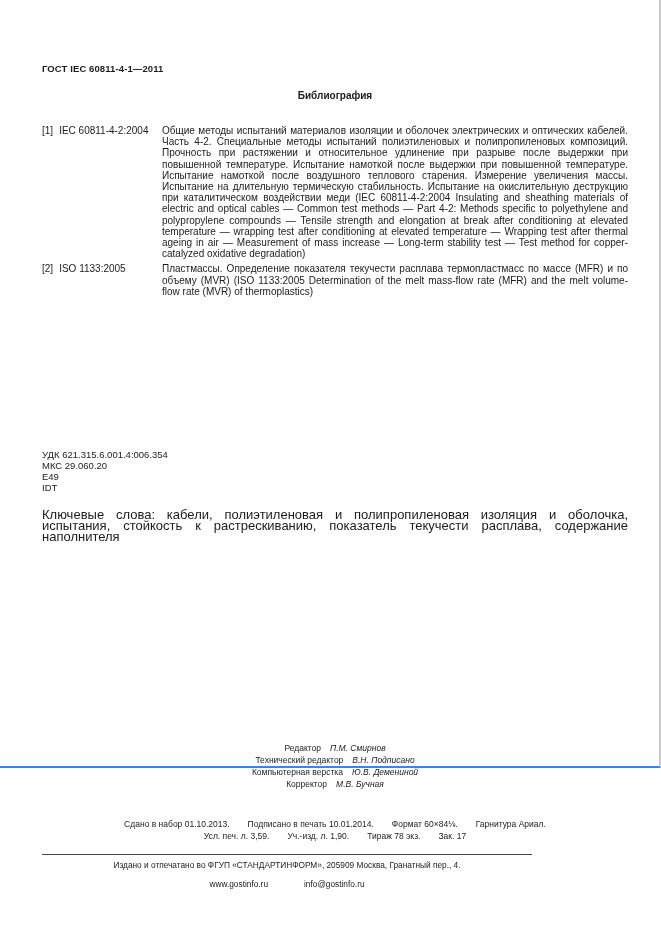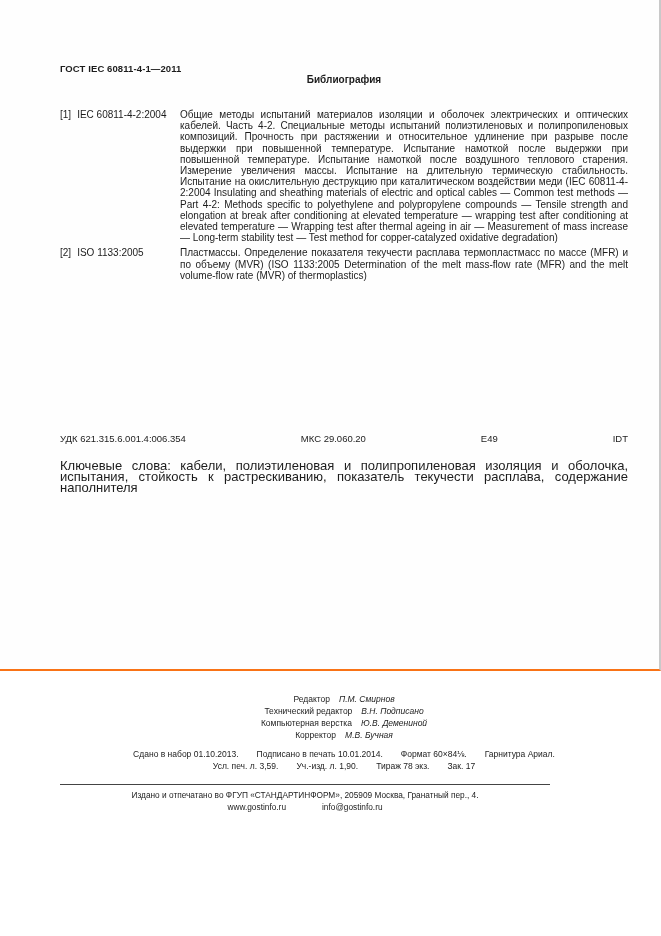--- a/index.html
+++ b/index.html
@@ -4,80 +4,81 @@
 <style>
   * { margin:0; padding:0; box-sizing:border-box; }
   html,body { width:661px; height:936px; background:#ffffff; }
   body {
     font-family:"Liberation Sans","DejaVu Sans",sans-serif;
     color:#1c1c1c;
     -webkit-font-smoothing:antialiased;
   }
   .page {
     position:relative;
-    width:661px; height:671px;
+    width:661px; height:768px;
     background:#fefefe;
-    padding:63px 31px 0 60px;
+    padding:63px 31px 0 42px;
     border-right:2px solid #c9c9c9;
-    border-bottom:2px solid #f97316;
+    border-bottom:2px solid #3b82f6;
   }
   .doc-header {
     font-size:9.5px; font-weight:bold; letter-spacing:.1px;
   }
   .doc-title {
-    margin-top:0;
+    margin-top:16px;
     text-align:center;
     font-size:10px; font-weight:bold;
   }
   .bib { margin-top:24px; }
   .bib-entry {
     display:flex;
     font-size:10px; line-height:11.2px;
     margin-bottom:4px;
   }
   .bib-ref { width:120px; flex-shrink:0; white-space:nowrap; }
   .bib-ref .code { margin-left:6px; }
   .bib-text { flex:1; text-align:justify; }
   .class-row {
     margin-top:152px;
     display:flex; justify-content:space-between; align-items:baseline;
     font-size:9.5px;
+    flex-direction:column;
   }
   .keywords {
     margin-top:16px;
     font-size:13px; line-height:11px;
     text-align:justify;
   }
   .colophon {
     margin-top:200px;
     text-align:center;
     font-size:8.5px; line-height:12px;
   }
   .staff-line .name { font-style:italic; margin-left:9px; }
   .print-info {
-    margin-top:7px;
+    margin-top:28px;
     text-align:center;
     font-size:8.5px; line-height:12px;
   }
   .print-line { display:flex; justify-content:center; gap:18px; }
   .footer {
     margin-top:12px;
     width:490px;
   }
   .footer-rule {
     border-top:1px solid #444;
     width:100%;
   }
   .publisher {
     margin-top:5px;
     text-align:center;
     font-size:8.3px; line-height:11px;
   }
   .links {
-    margin-top:1px;
+    margin-top:8px;
     display:flex; justify-content:center; gap:36px;
     font-size:8.3px; line-height:11px;
   }
 </style>
 </head>
 <body>
 
 <div class="page">
 
   <div class="doc-header">ГОСТ IEC 60811-4-1—2011</div>

